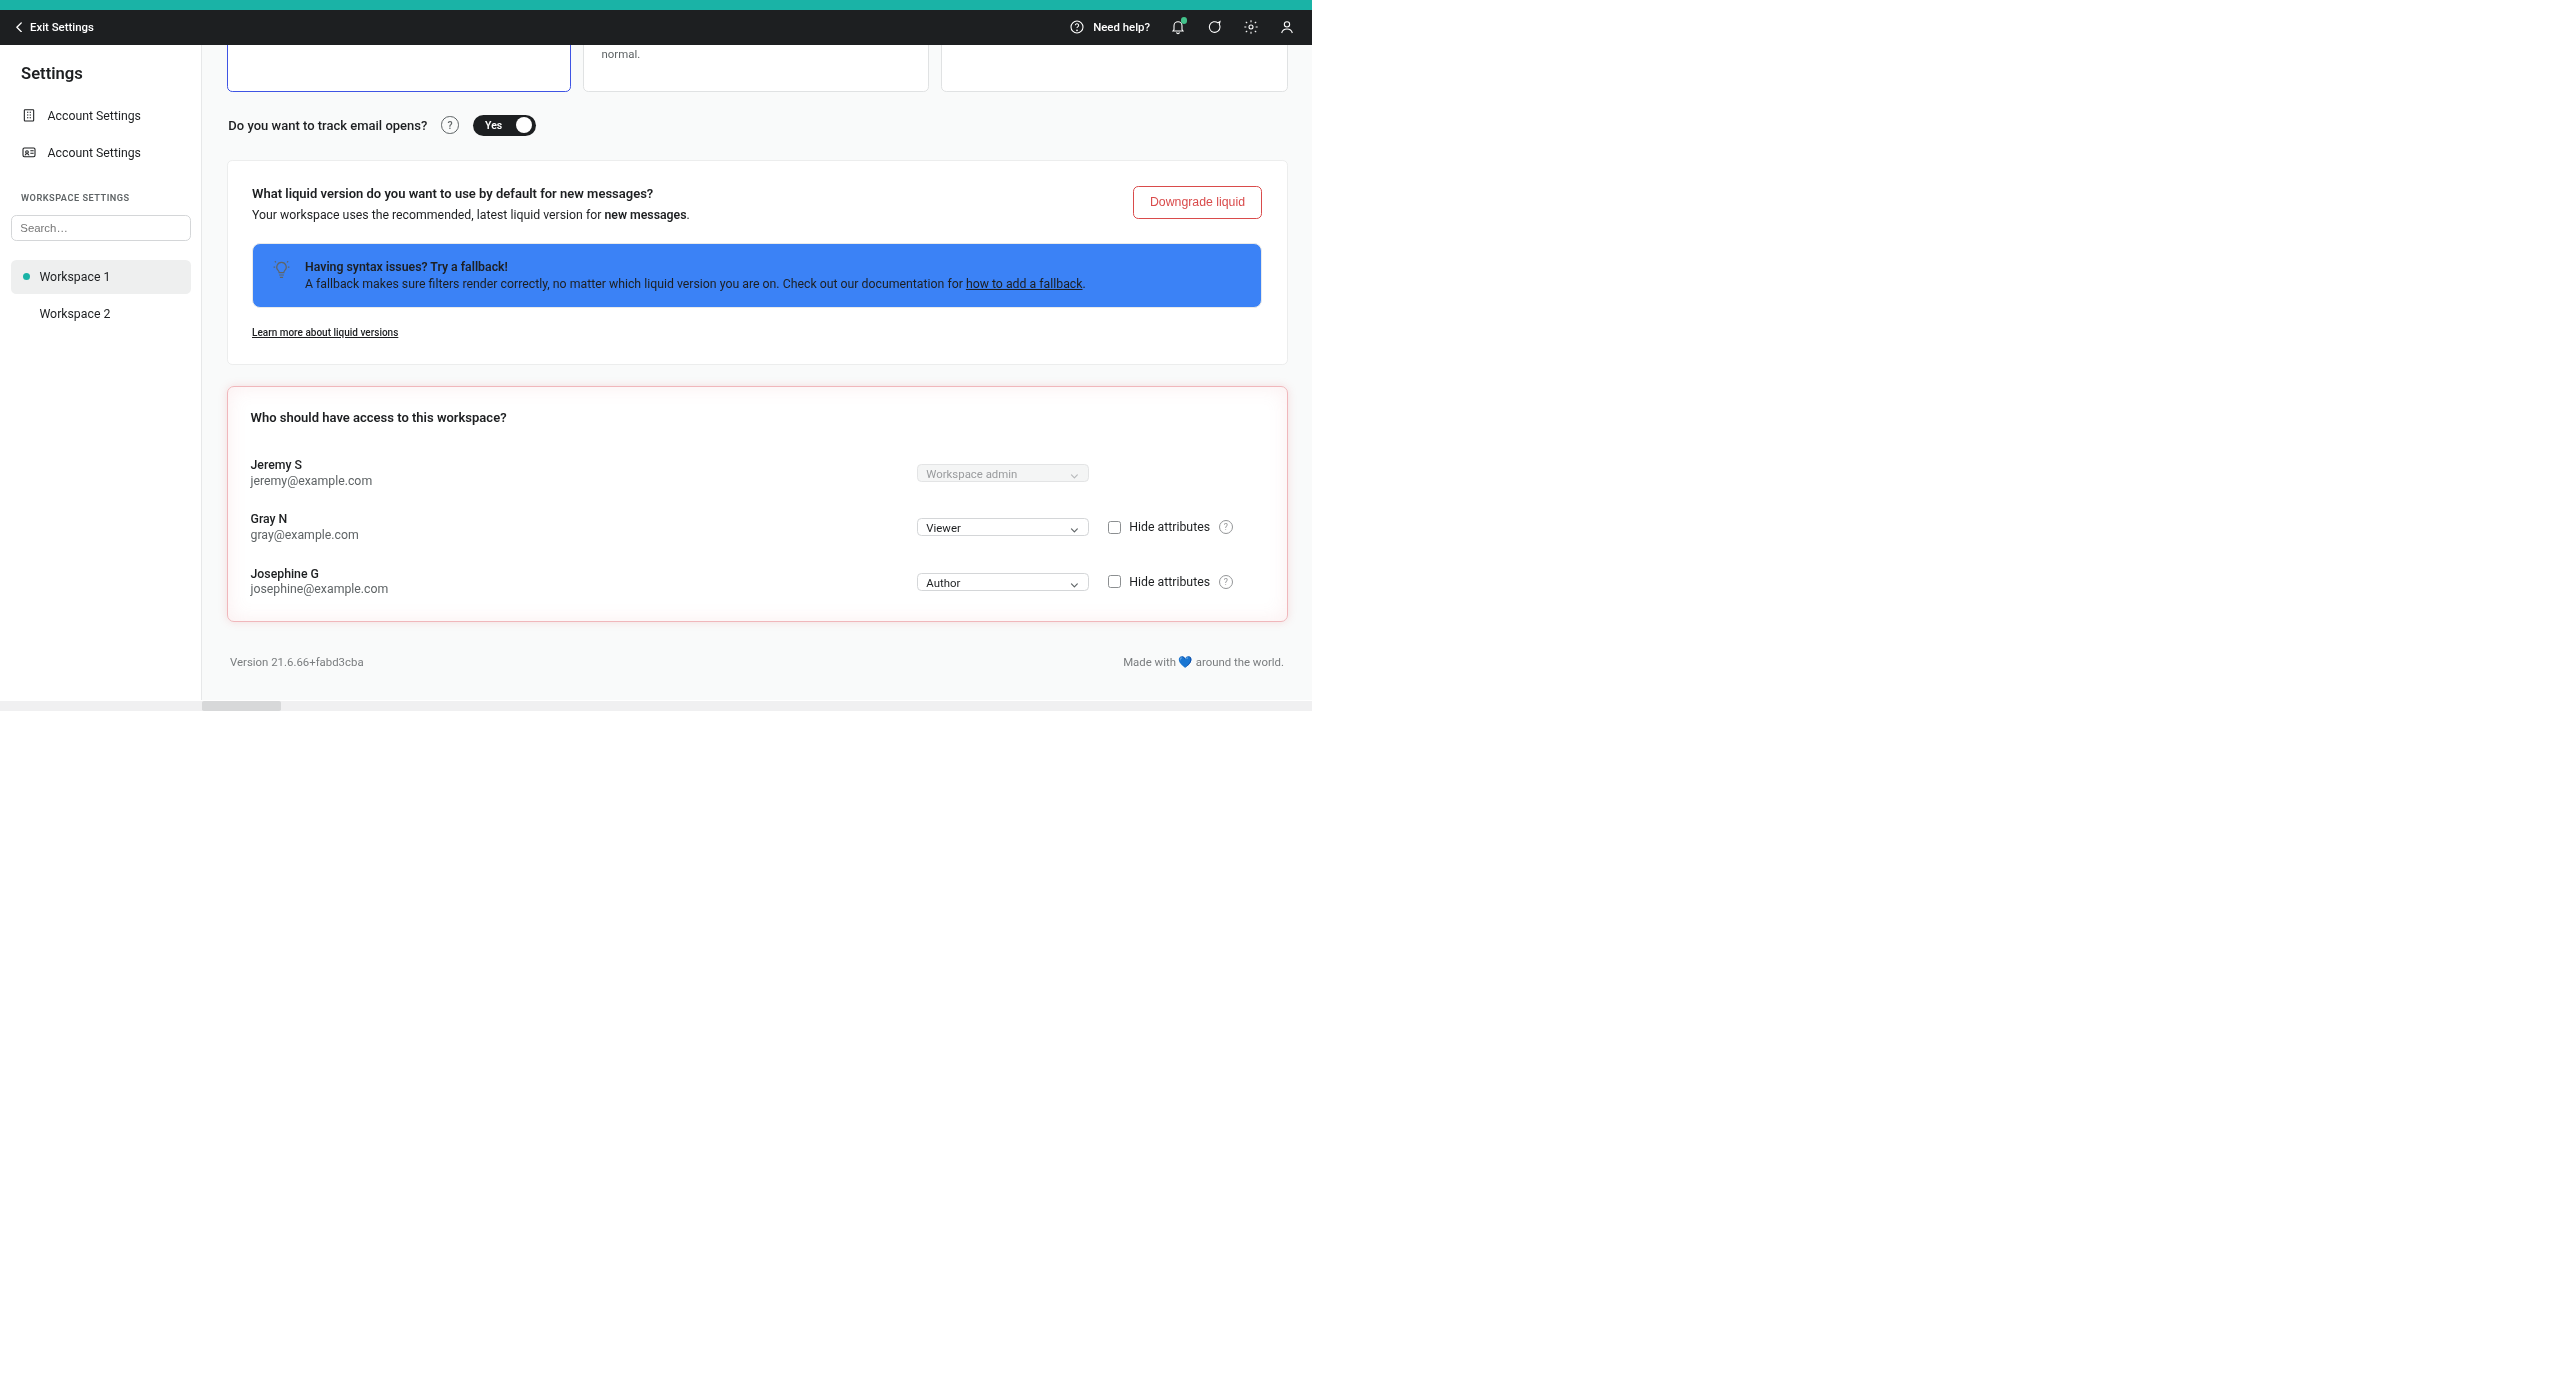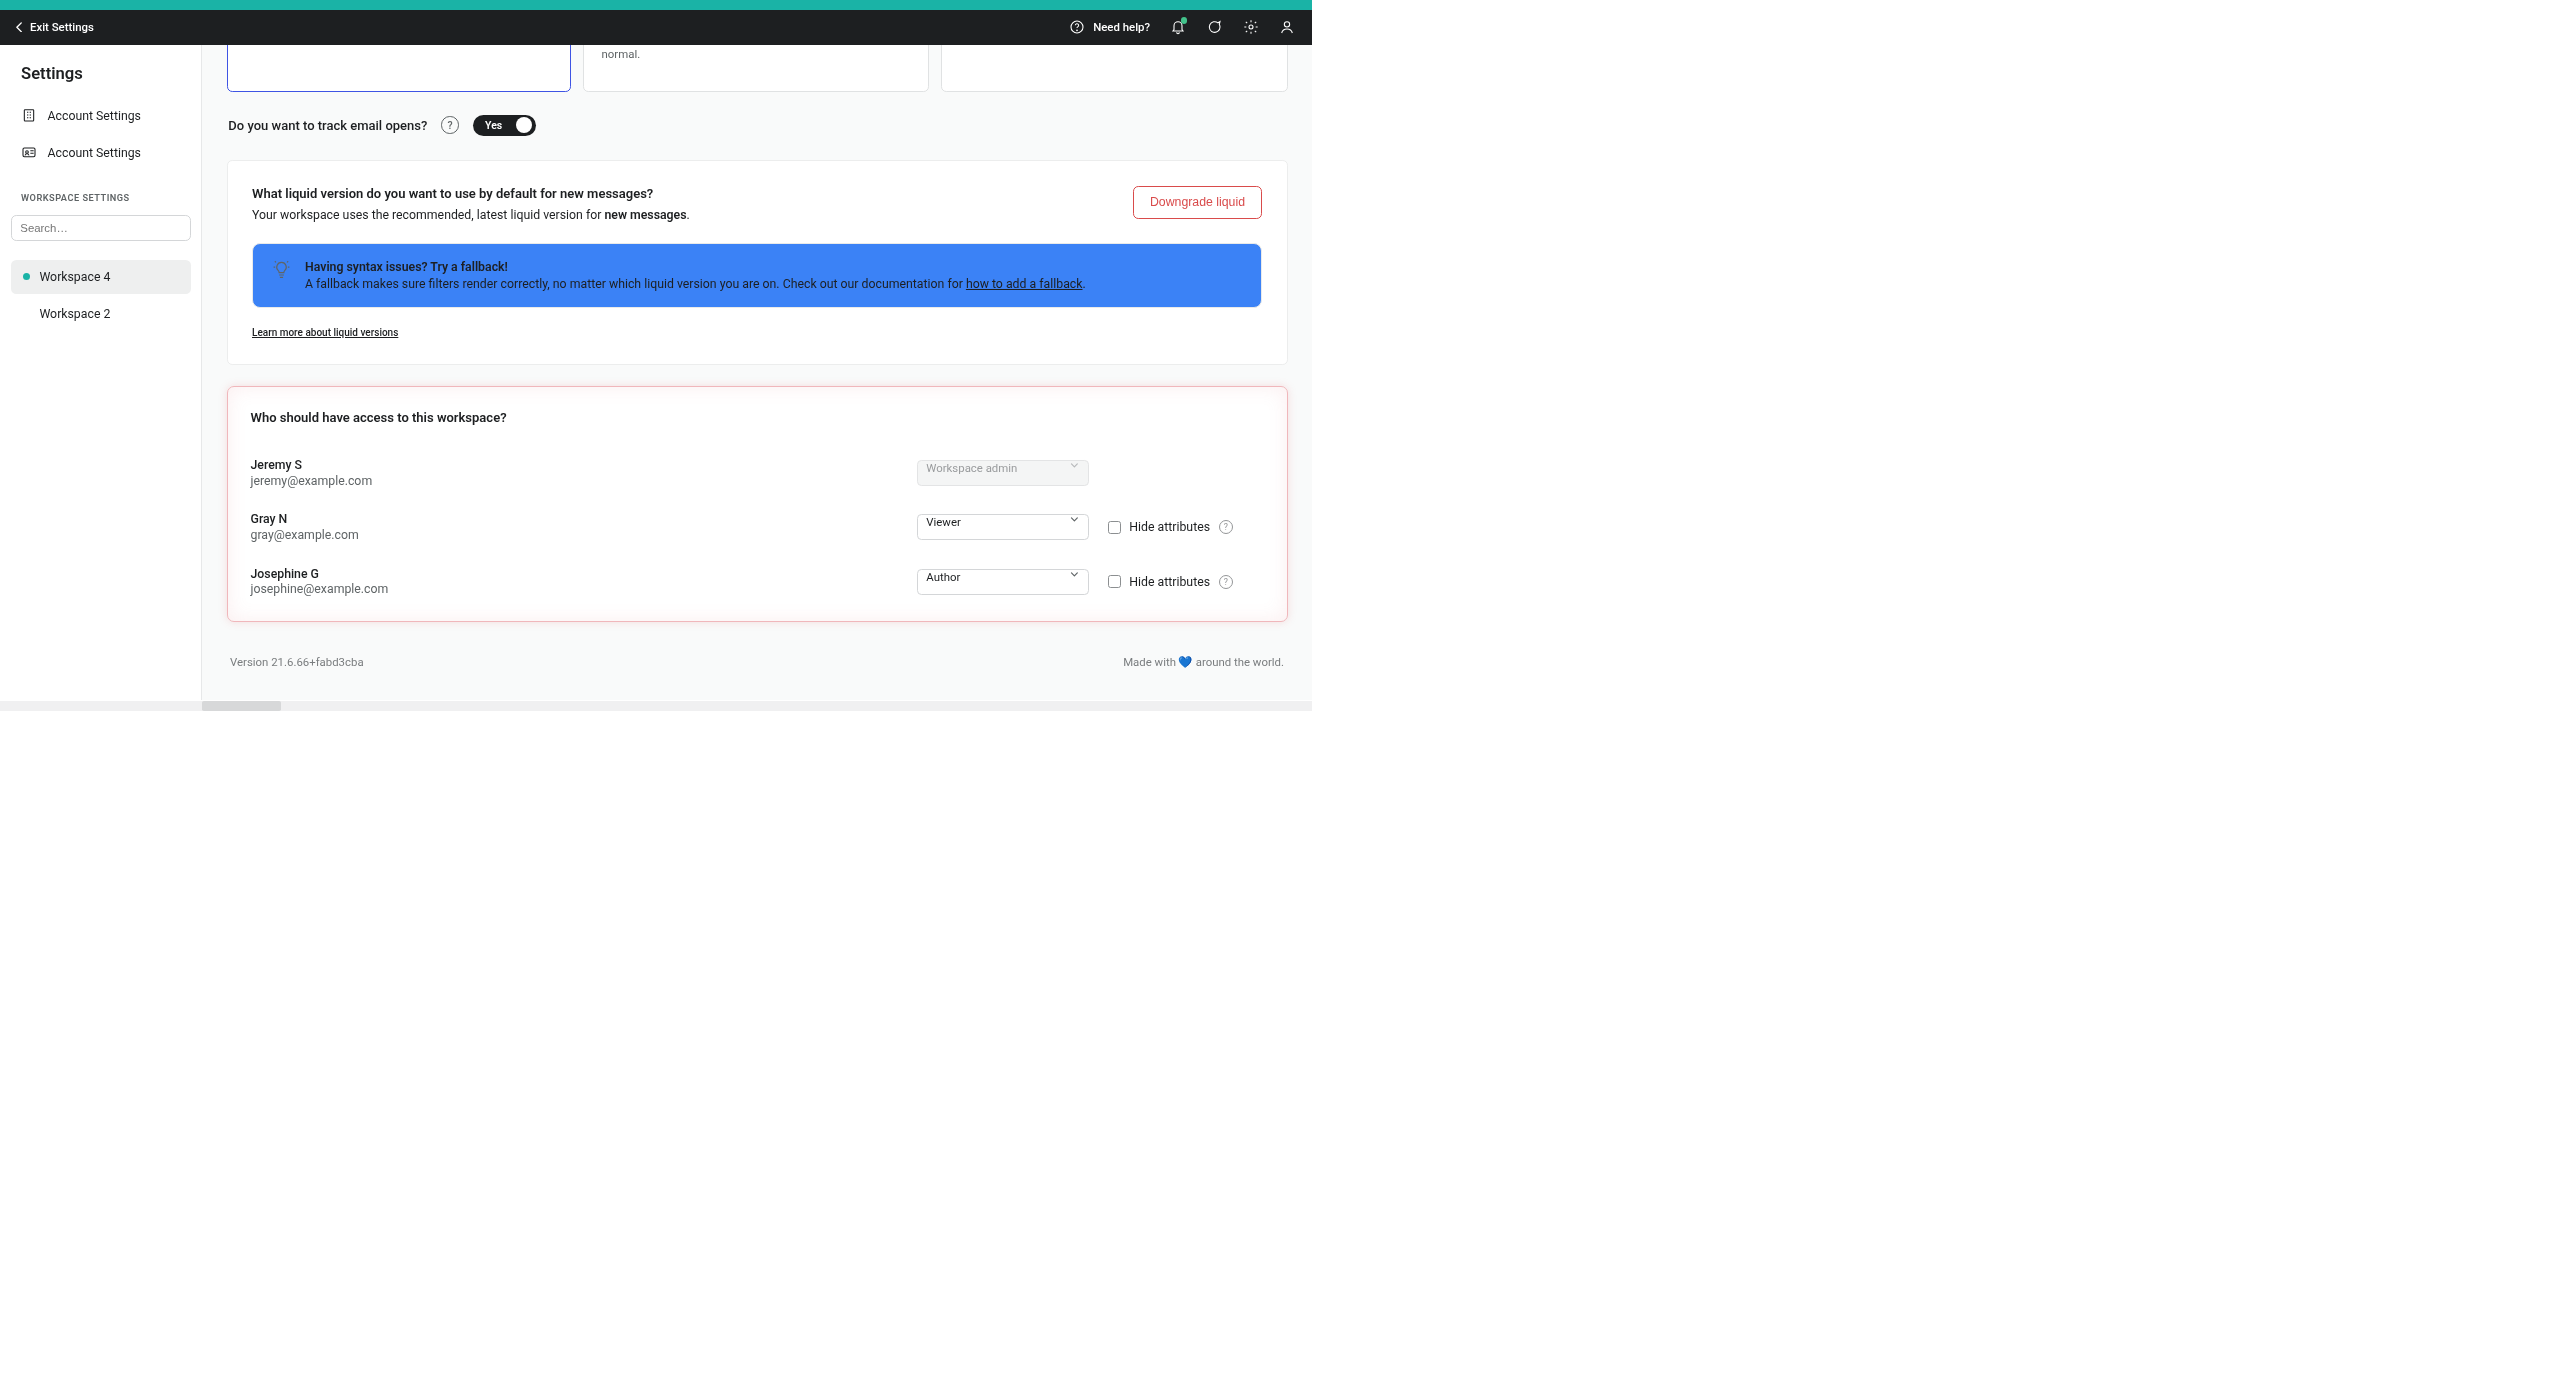--- a/index.html
+++ b/index.html
@@ -177,22 +177,22 @@
     .th-member { flex:1; }
     .th-role { width:347px; }
     .member-row {
       display:flex; align-items:center; padding:12.3px 0;
     }
     .member-info { flex:1; }
     .member-name { font-size:12.3px; font-weight:500; margin-bottom:1.8px; }
     .member-email { font-size:12.3px; color:#5f6466; }
     .role-cell { width:347px; display:flex; align-items:center; gap:19px; }
     .select {
-      width:172px; height:26px; border:0.9px solid #d4d6d8; background:#fff; border-radius:4.4px;
-      display:flex; align-items:flex-start; justify-content:space-between; padding:0 8.8px; font-size:11.4px; cursor:pointer;
+      width:172px; height:18px; border:0.9px solid #d4d6d8; background:#fff; border-radius:4.4px;
+      display:flex; align-items:flex-end; justify-content:space-between; padding:0 8.8px; font-size:11.4px; cursor:pointer;
     }
     .select.locked { background:#f4f5f5; color:#9a9c9e; border-color:#e3e4e5; cursor:default; }
     .chev { width:8.8px; height:8.8px; }
     .hide-attr { display:flex; align-items:center; gap:8.8px; font-size:12.3px; }
     .checkbox { width:13px; height:13px; border:1.3px solid #8c8f91; border-radius:2.6px; cursor:pointer; }
     .help-sm { width:14px; height:14px; border:1.3px solid #949698; border-radius:50%; display:flex;align-items:center;justify-content:center;font-size:8.8px;color:#949698; }
 
     
     .footer {
       display:flex; justify-content:space-between; align-items:center;
@@ -281,21 +281,21 @@
     <div class="nav-section-label">WORKSPACE SETTINGS</div>
 
     <div class="search-wrap">
       <input class="search-input" placeholder="Search…" style="">
     </div>
 
     <div style="height:7px"></div>
 
     <div class="ws-item active">
       <span class="ws-dot"></span>
-      <span>Workspace 4</span>
+      <span>Workspace 1</span>
     </div>
     <div class="ws-item">
       <span class="ws-dot"></span>
       <span>Workspace 2</span>
     </div>
   </aside>
 
   <main class="main">
     <div class="content">
 

